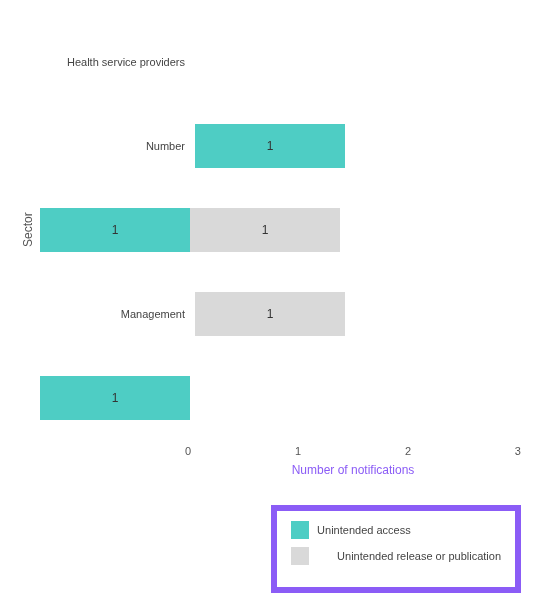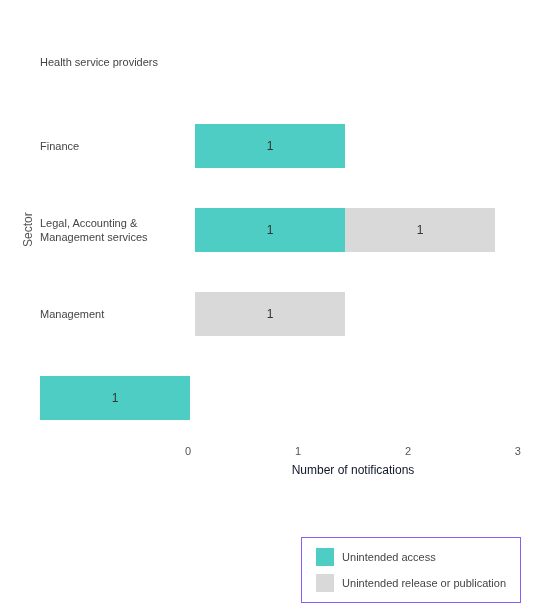--- a/index.html
+++ b/index.html
@@ -49,20 +49,21 @@
       position: relative;
     }
     .bar-row {
       display: flex;
       flex-direction: row;
       align-items: center;
       height: 70px;
     }
     .bar-label {
       width: 155px;
+      text-align: right;
       padding-right: 10px;
       font-size: 11px;
       color: #444;
       line-height: 1.3;
       flex-shrink: 0;
     }
     .bar-track {
       flex: 1;
       height: 100%;
       display: flex;
@@ -96,41 +97,42 @@
       padding-top: 5px;
     }
     .x-tick {
       font-size: 11px;
       color: #555;
       text-align: center;
     }
     .x-axis-label {
       text-align: center;
       font-size: 12px;
-      color: #0f172a;
+      color: #8b5cf6;
       margin-top: 6px;
       margin-left: 165px;
     }
     .legend {
       position: absolute;
-      bottom: 7px;
+      bottom: 17px;
       right: 20px;
-      border: 1px solid #8b5cf6;
+      border: 6px solid #8b5cf6;
       padding: 10px 14px;
       background: #fff;
     }
     .legend-item {
       display: flex;
       align-items: center;
       margin-bottom: 8px;
       font-size: 11px;
       color: #444;
     }
     .legend-item:last-child {
-      margin-bottom: 0;
+      margin-bottom: 12px;
+      gap: 20px;
     }
     .legend-swatch {
       width: 18px;
       height: 18px;
       margin-right: 8px;
       flex-shrink: 0;
     }
   </style>
 </head>
 <body>
@@ -141,29 +143,28 @@
     <div class="chart-inner">
       <div class="bars-section" id="bars-section">
 
       <div class="bar-row">
             <div class="bar-label">Health service providers</div>
             <div class="bar-track">
               <div class="bars-group"></div>
             </div>
           </div>
           <div class="bar-row">
-            <div class="bar-label">Finance</div>
+            <div class="bar-label">Number</div>
             <div class="bar-track">
               <div class="bars-group">
                 <div class="bar-segment bar-teal" style="width: 150px;">1</div>
               </div>
             </div>
           </div>
           <div class="bar-row">
-            <div class="bar-label">Legal, Accounting &amp; Management services</div>
             <div class="bar-track">
               <div class="bars-group">
                 <div class="bar-segment bar-teal" style="width: 150px;">1</div>
                 <div class="bar-segment bar-gray" style="width: 150px;">1</div>
               </div>
             </div>
           </div>
           <div class="bar-row">
             <div class="bar-label">Management</div>
             <div class="bar-track">

